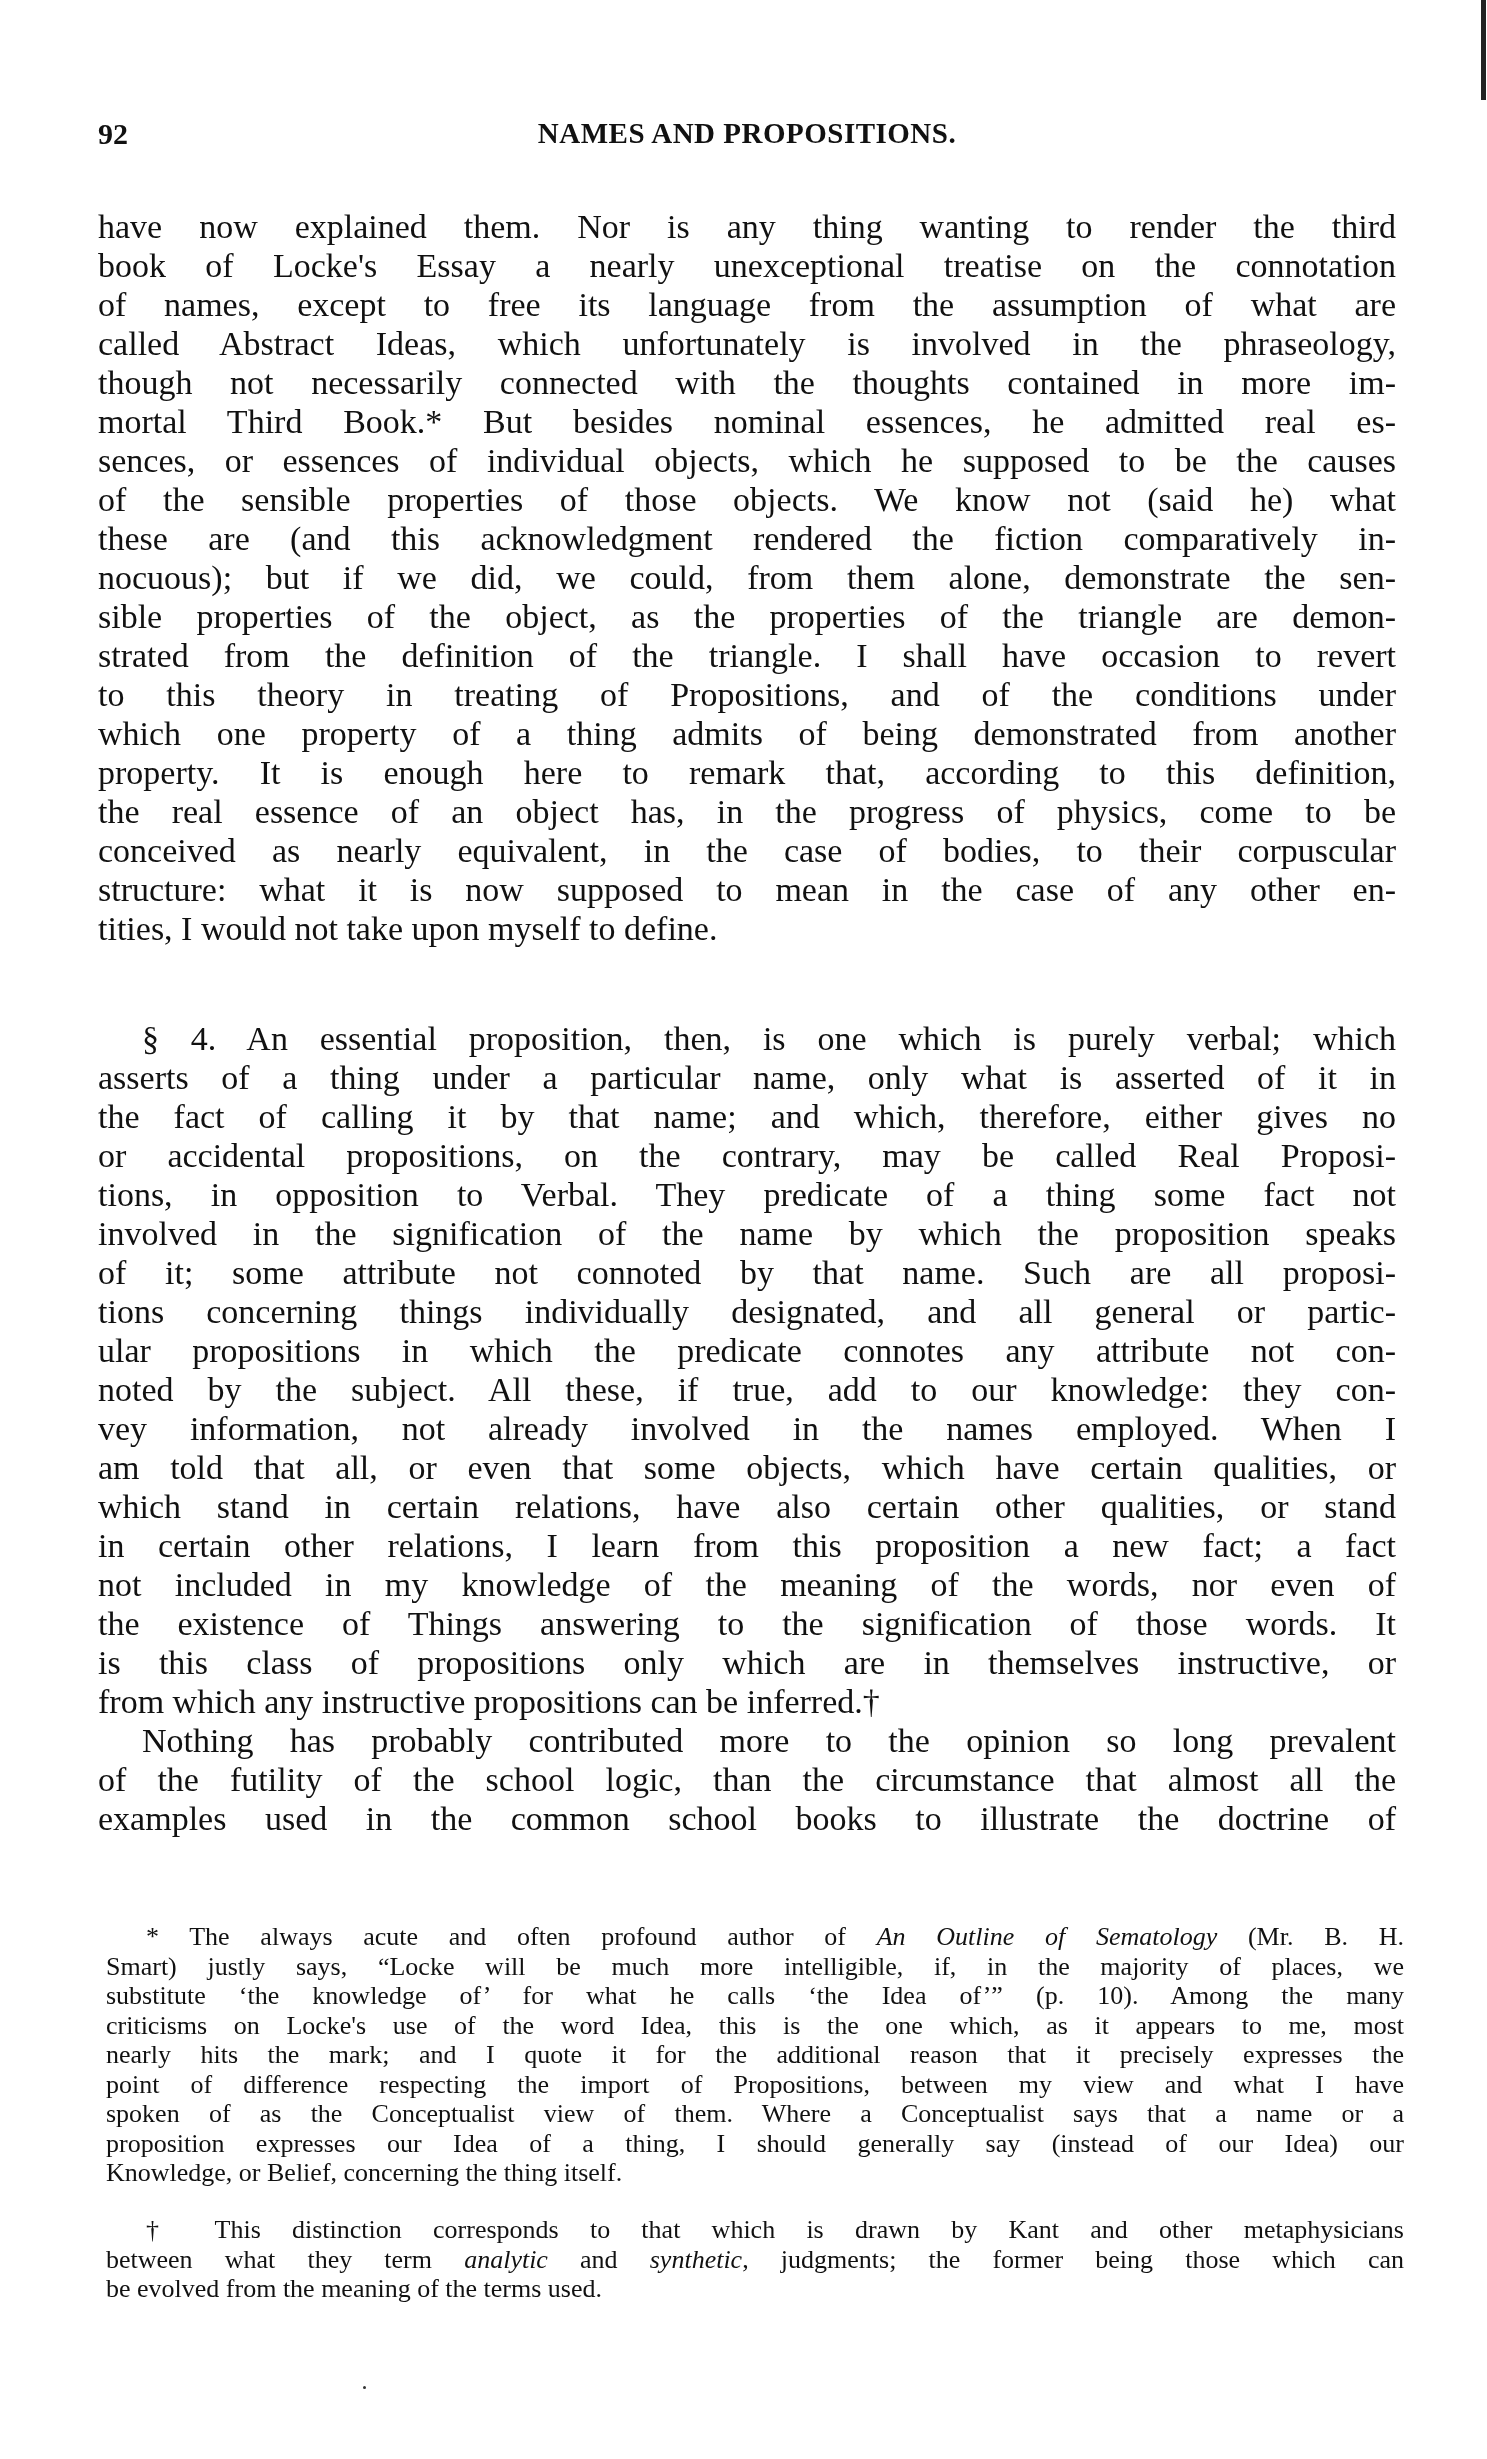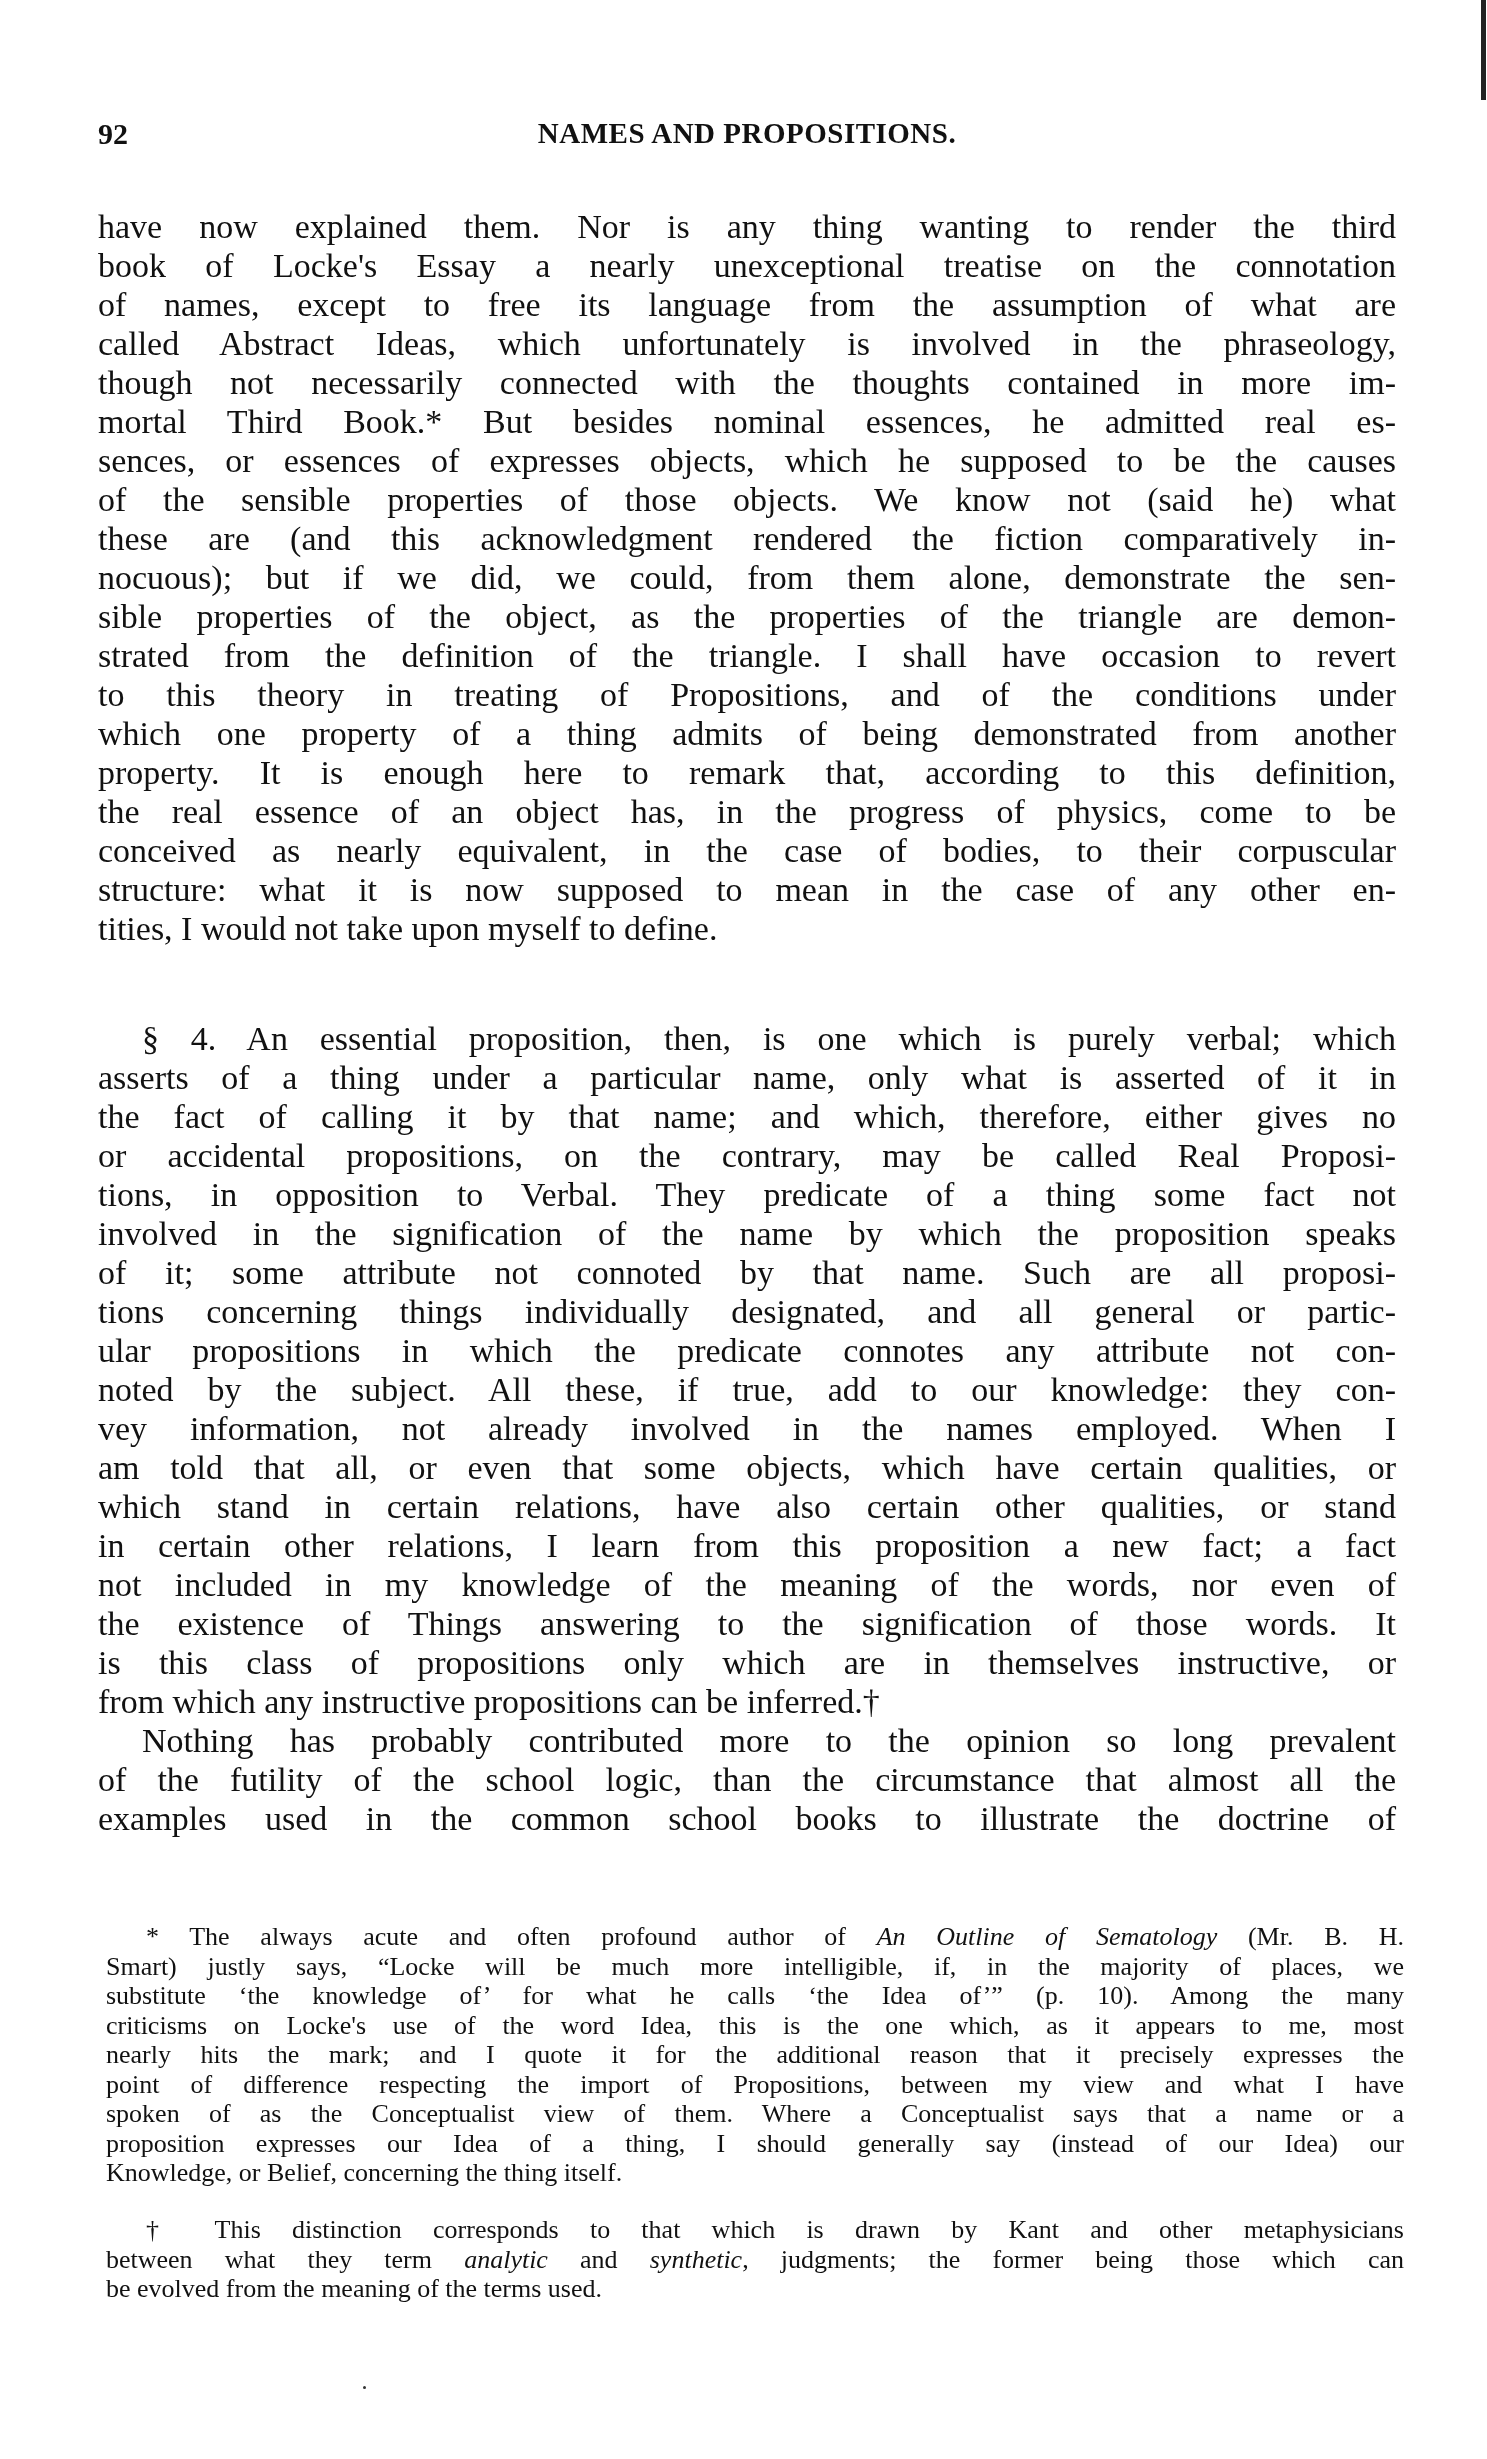--- a/index.html
+++ b/index.html
@@ -36,21 +36,21 @@
     <span class="running-head">NAMES AND PROPOSITIONS.</span>
   </div>
 
   <div class="body-text p1">
     <span class="line">have now explained them.  Nor is any thing wanting to render the third</span>
     <span class="line">book of Locke's Essay a nearly unexceptional treatise on the connotation</span>
     <span class="line">of names, except to free its language from the assumption of what are</span>
     <span class="line">called Abstract Ideas, which unfortunately is involved in the phraseology,</span>
     <span class="line">though not necessarily connected with the thoughts contained in more im-</span>
     <span class="line">mortal Third Book.*  But besides nominal essences, he admitted real es-</span>
-    <span class="line">sences, or essences of expresses objects, which he supposed to be the causes</span>
+    <span class="line">sences, or essences of individual objects, which he supposed to be the causes</span>
     <span class="line">of the sensible properties of those objects.  We know not (said he) what</span>
     <span class="line">these are (and this acknowledgment rendered the fiction comparatively in-</span>
     <span class="line">nocuous); but if we did, we could, from them alone, demonstrate the sen-</span>
     <span class="line">sible properties of the object, as the properties of the triangle are demon-</span>
     <span class="line">strated from the definition of the triangle.  I shall have occasion to revert</span>
     <span class="line">to this theory in treating of Propositions, and of the conditions under</span>
     <span class="line">which one property of a thing admits of being demonstrated from another</span>
     <span class="line">property.  It is enough here to remark that, according to this definition,</span>
     <span class="line">the real essence of an object has, in the progress of physics, come to be</span>
     <span class="line">conceived as nearly equivalent, in the case of bodies, to their corpuscular</span>

